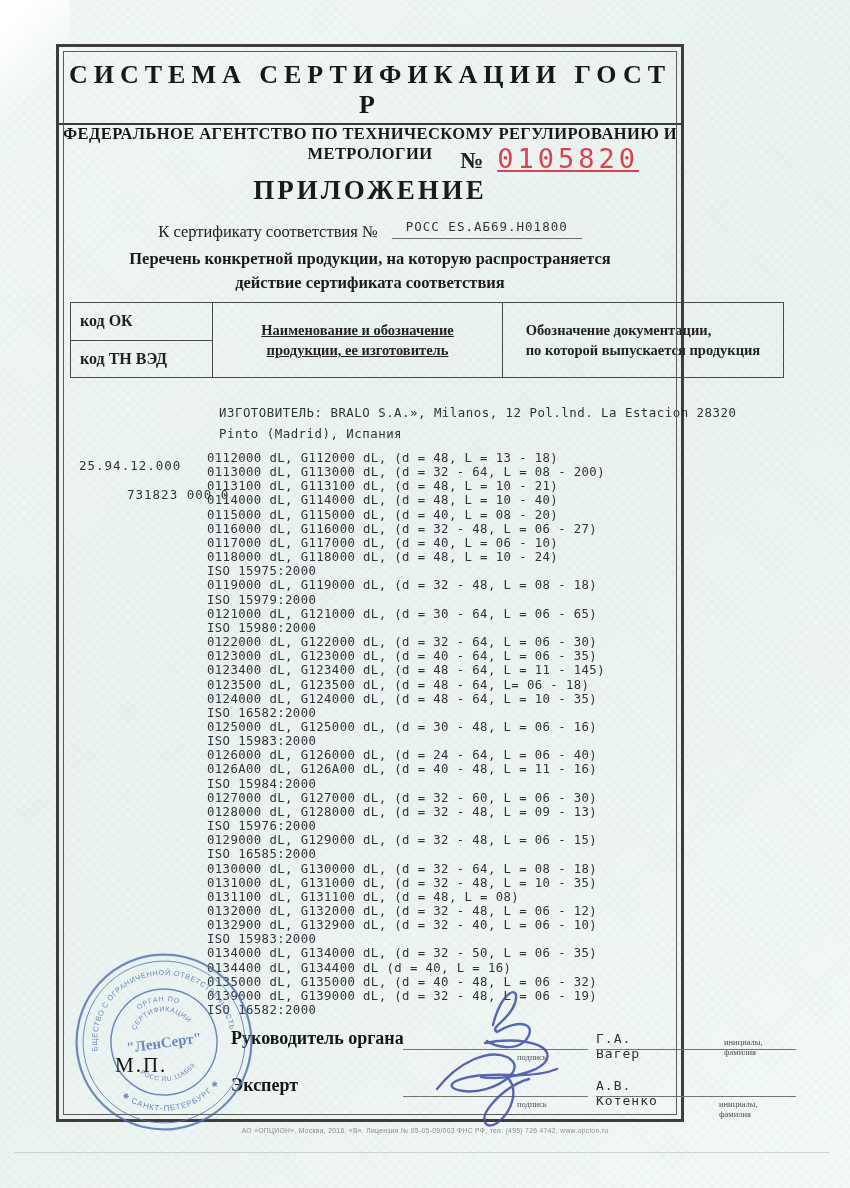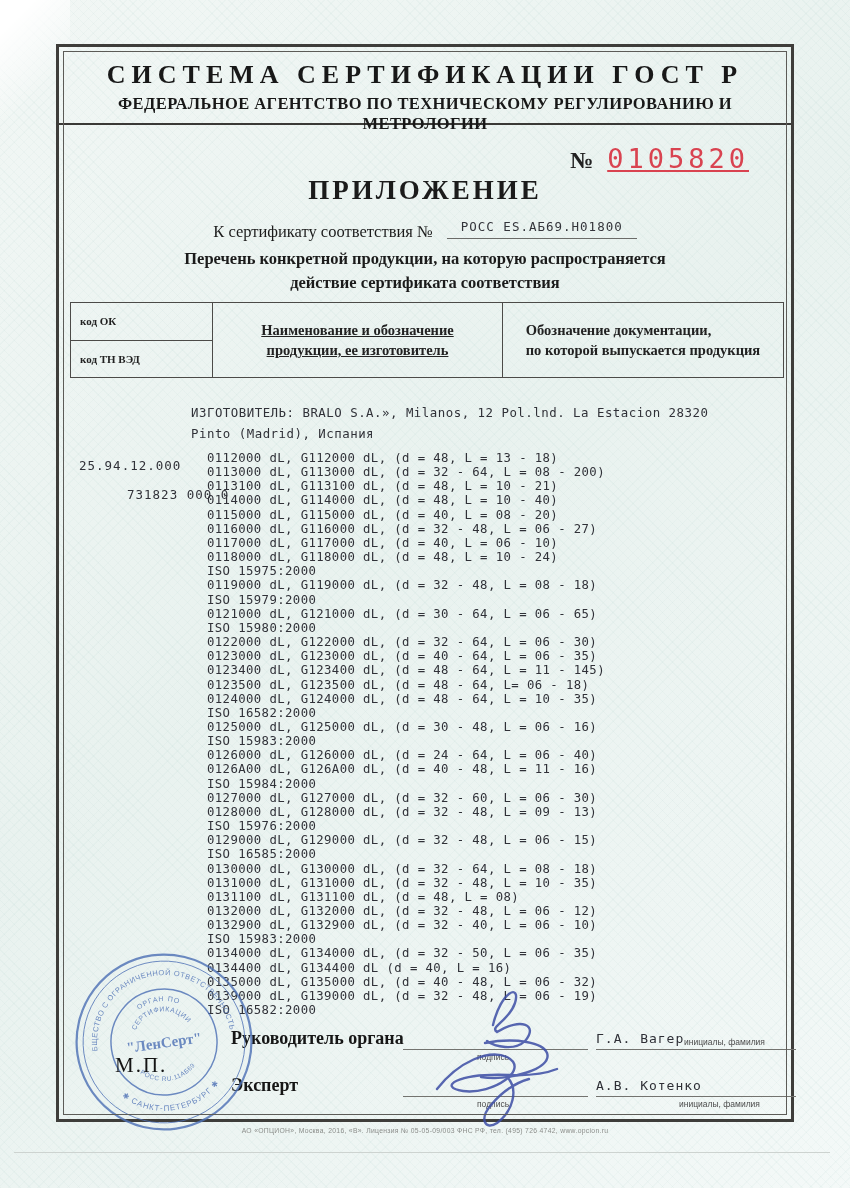--- a/index.html
+++ b/index.html
@@ -7,61 +7,61 @@
     position:relative;width:850px;height:1188px;overflow:hidden;
     background:
       repeating-linear-gradient(45deg, rgba(120,180,170,0.06) 0 1px, transparent 1px 7px),
       repeating-linear-gradient(-45deg, rgba(120,180,170,0.05) 0 1px, transparent 1px 7px),
       linear-gradient(140deg,#f2f7f5 0%,#e9f2ef 45%,#eef5f3 75%,#f4f9f8 100%);
     font-family:"Liberation Serif", serif;color:#1e1e1e;
   }
   .corner-light{position:absolute;left:0;top:0;width:70px;height:120px;
     background:linear-gradient(135deg,#ffffff 18%,rgba(255,255,255,0) 70%);}
   .frame{
-    position:absolute;left:56px;top:44px;width:738px;height:1078px;
+    position:absolute;left:56px;top:44px;width:628px;height:1078px;
     border:3px solid #3e3d3a;box-sizing:border-box;
   }
   .frame::after{content:"";position:absolute;inset:4px;border:1px solid #5c5b57;pointer-events:none;}
   .hdr{position:absolute;left:0;top:0;width:100%;height:78px;border-bottom:2px solid #3a3936;box-sizing:border-box;text-align:center;}
   .hdr-title{margin-top:13px;font-size:26px;font-weight:bold;letter-spacing:6px;color:#181818;}
   .hdr-sub{margin-top:4px;font-size:16.5px;font-weight:bold;letter-spacing:0.4px;color:#181818;}
   .formno{position:absolute;right:42px;top:96px;white-space:nowrap;}
   .no-sign{font-size:23px;font-weight:bold;color:#222;margin-right:14px;}
   .no-val{font-family:"DejaVu Sans Mono", monospace;font-size:27px;letter-spacing:4px;color:#d94350;text-decoration:underline;}
   .apx{position:absolute;left:0;top:128px;width:100%;text-align:center;font-size:27px;font-weight:bold;letter-spacing:3px;color:#1b1b1b;}
   .certline{position:absolute;left:0;top:172px;width:100%;text-align:center;}
   .certlabel{font-size:16.5px;font-weight:normal;color:#1b1b1b;}
   .certval{display:inline-block;font-family:"DejaVu Sans Mono", monospace;font-size:12.5px;letter-spacing:1px;color:#33343a;
     border-bottom:1px solid #6b6b68;padding:0 14px 4px 14px;margin-left:10px;vertical-align:6px;min-width:160px;}
   .purpose{position:absolute;left:0;top:200px;width:100%;text-align:center;font-size:16.5px;font-weight:bold;line-height:24px;color:#1b1b1b;}
   .thead{position:absolute;left:11px;top:255px;width:714px;height:76px;display:flex;border:1.5px solid #4c4b48;box-sizing:border-box;}
   .c1{width:142px;border-right:1.5px solid #4c4b48;box-sizing:border-box;display:flex;flex-direction:column;}
-  .c1a,.c1b{flex:1;display:flex;align-items:center;padding-left:9px;font-size:11px;font-weight:600;color:#222;}
+  .c1a,.c1b{flex:1;display:flex;align-items:center;padding-left:9px;font-size:16px;font-weight:600;color:#222;}
   .c1a{border-bottom:1px solid #4c4b48;}
   .c2{width:290px;border-right:1.5px solid #4c4b48;box-sizing:border-box;display:flex;align-items:center;justify-content:center;
       text-align:center;font-size:14.5px;font-weight:600;white-space:pre-line;line-height:20px;color:#222;text-decoration:underline;}
   .c3{flex:1;display:flex;align-items:center;justify-content:center;text-align:left;font-size:14.5px;font-weight:600;white-space:pre-line;line-height:20px;color:#222;}
   .okcode{position:absolute;left:20px;top:411px;font-family:"DejaVu Sans Mono", monospace;font-size:12.5px;letter-spacing:1px;color:#303138;}
   .tnved{position:absolute;left:20px;top:440px;font-family:"DejaVu Sans Mono", monospace;font-size:12.5px;letter-spacing:1px;color:#303138;margin-left:48px;}
-  .manu{position:absolute;left:132px;top:355px;margin:0;font-family:"DejaVu Sans Mono", monospace;
+  .manu{position:absolute;left:160px;top:355px;margin:0;font-family:"DejaVu Sans Mono", monospace;
     font-size:12.4px;letter-spacing:0.5px;line-height:21px;color:#303138;white-space:pre;}
   .plist{position:absolute;left:148px;top:404px;margin:0;font-family:"DejaVu Sans Mono", monospace;
     font-size:12.3px;letter-spacing:0.4px;line-height:14.15px;color:#303138;white-space:pre;}
   .siglabel{position:absolute;font-size:18px;font-weight:bold;color:#161616;}
   .sl1{left:172px;top:981px;}
   .sl2{left:172px;top:1028px;}
   .signame{position:absolute;font-family:"DejaVu Sans Mono", monospace;font-size:13px;letter-spacing:1px;color:#2e2f36;}
   .sn1{left:537px;top:984px;}
   .sn2{left:537px;top:1031px;}
   .uline{position:absolute;border-bottom:1.2px solid #73736f;}
   .ul1a{left:344px;top:980px;width:185px;height:22px;}
   .ul1b{left:537px;top:980px;width:200px;height:22px;}
   .ul2a{left:344px;top:1027px;width:185px;height:22px;}
   .ul2b{left:537px;top:1027px;width:200px;height:22px;}
-  .ucap{position:absolute;font-family:Liberation Sans, sans-serif;font-size:8.5px;color:#4c4c4c;}
+  .ucap{position:absolute;font-family:Liberation Serif, serif;font-size:8.5px;color:#4c4c4c;padding-left:40px;}
   .cap1a{left:418px;top:1005px;}
   .cap1b{left:625px;top:990px;}
   .cap2a{left:418px;top:1052px;}
   .cap2b{left:620px;top:1052px;}
   .sigstrokes{position:absolute;left:338px;top:930px;width:210px;height:160px;}
   .stampwrap{position:absolute;left:12px;top:902px;width:186px;height:186px;transform:rotate(-8deg);opacity:0.82;}
   .mp{position:absolute;left:56px;top:1006px;font-size:21px;color:#141414;letter-spacing:2px;}
   .imprint{position:absolute;left:0;top:1127px;width:100%;text-align:center;
     font-family:"Liberation Sans", sans-serif;font-size:6.8px;color:#8b8d8a;letter-spacing:0.3px;}
   .paper-edge{position:absolute;left:14px;top:1152px;width:816px;height:0;border-top:1px solid #cdd3d0;}

